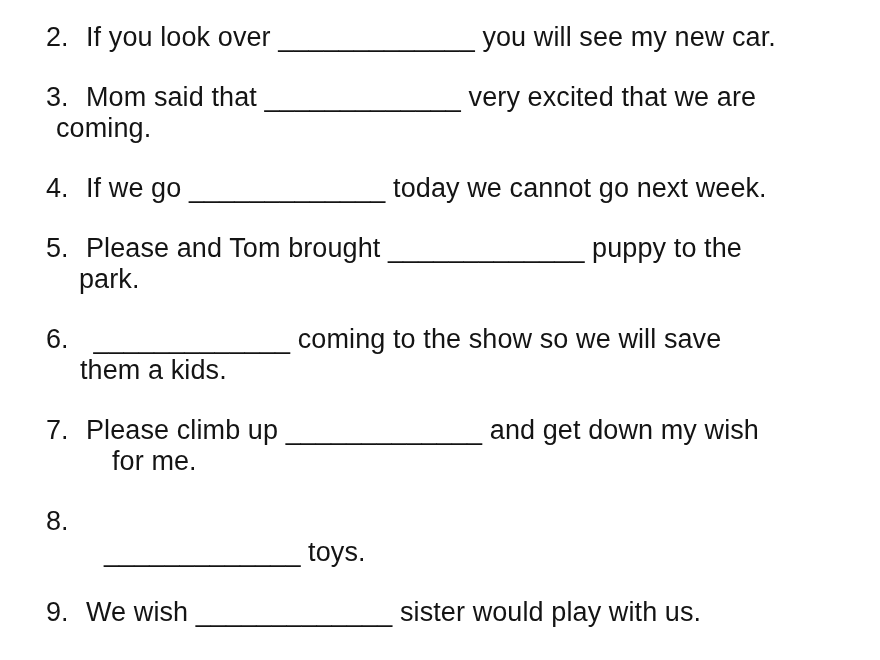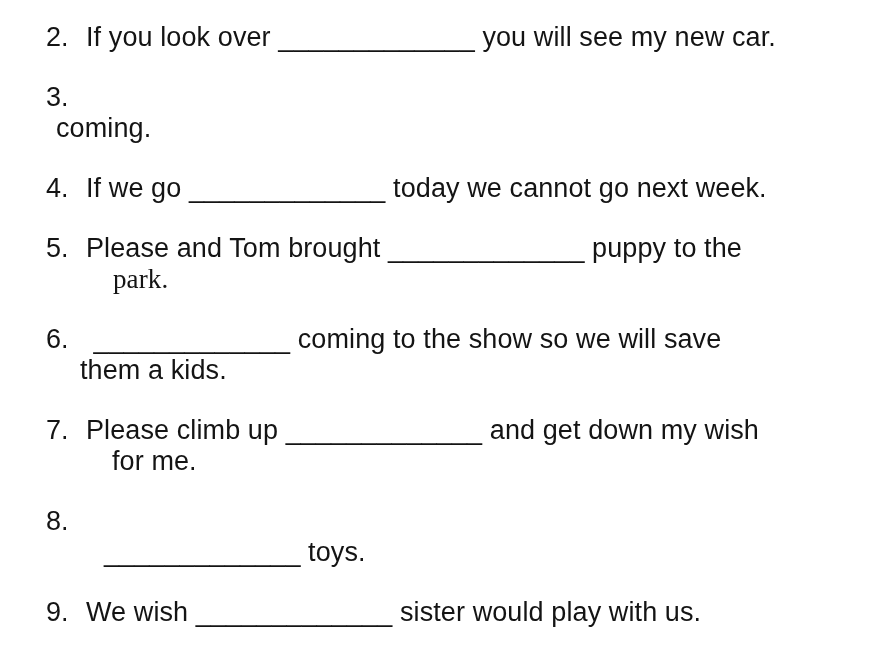--- a/index.html
+++ b/index.html
@@ -50,35 +50,36 @@
   <div id="items">
       <div class="item">
         <div class="line">
           <span class="num">2.</span>
           <span class="txt">If you look over _____________ you will see my new car.</span>
         </div>
       </div>
       <div class="item">
         <div class="line">
           <span class="num">3.</span>
+          <span class="txt">Mom said that _____________ very excited that we are</span>
         </div>
         <div class="cont" style="padding-left: 56px;">coming.</div>
       </div>
       <div class="item">
         <div class="line">
           <span class="num">4.</span>
           <span class="txt">If we go _____________ today we cannot go next week.</span>
         </div>
       </div>
       <div class="item">
         <div class="line">
           <span class="num">5.</span>
           <span class="txt">Please and Tom brought _____________ puppy to the</span>
         </div>
-        <div class="cont" style="padding-left: 113px; font-family: Liberation Serif, serif;">park.</div>
+        <div class="cont" style="padding-left: 79px;">park.</div>
       </div>
       <div class="item">
         <div class="line">
           <span class="num">6.</span>
           <span class="txt"> _____________ coming to the show so we will save</span>
         </div>
         <div class="cont" style="padding-left: 80px;">them a kids.</div>
       </div>
       <div class="item">
         <div class="line">

